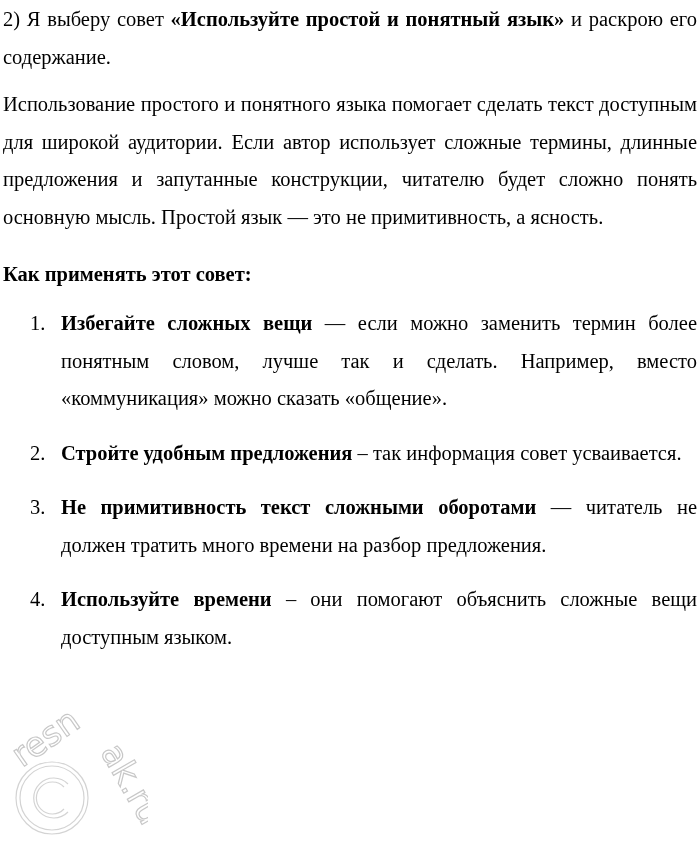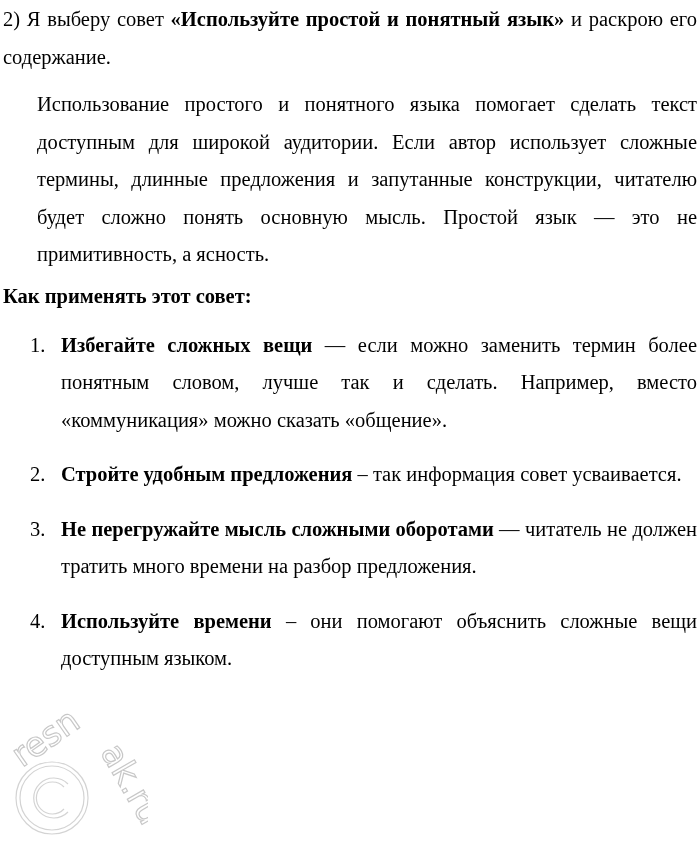--- a/index.html
+++ b/index.html
@@ -30,25 +30,24 @@
   .intro {
     margin-top: -3px;
   }
   .heading {
     font-weight: bold;
     margin-top: 11px;
     line-height: 37px;
   }
   .body-para {
     margin-top: 10px;
-    margin-left: 34px;
   }
   .heading2 {
     font-weight: bold;
-    margin-top: 4px;
+    margin-top: 20px;
     line-height: 37px;
   }
   ol {
     margin: 12px 0 0 0;
     padding: 0;
     list-style: none;
   }
   li {
     position: relative;
     padding-left: 58px;
@@ -92,21 +91,21 @@
     <li>
       <span class="num">1.</span>
       <p><b>Избегайте сложных вещи</b><span> — если можно заменить термин более понятным словом, лучше так и сделать. Например, вместо «коммуникация» можно сказать «общение».</span></p>
     </li>
     <li>
       <span class="num">2.</span>
       <p><b>Стройте удобным предложения</b><span> – так информация совет усваивается.</span></p>
     </li>
     <li>
       <span class="num">3.</span>
-      <p><b>Не перегружайте мысль сложными оборотами</b><span> — читатель не должен тратить много времени на разбор предложения.</span></p>
+      <p><b>Не примитивность текст сложными оборотами</b><span> — читатель не должен тратить много времени на разбор предложения.</span></p>
     </li>
     <li>
       <span class="num">4.</span>
       <p><b>Используйте времени</b><span> – они помогают объяснить сложные вещи доступным языком.</span></p>
     </li>
   </ol>
 
 </div>
 
 <svg class="watermark" viewBox="0 0 140 170" xmlns="http://www.w3.org/2000/svg">

